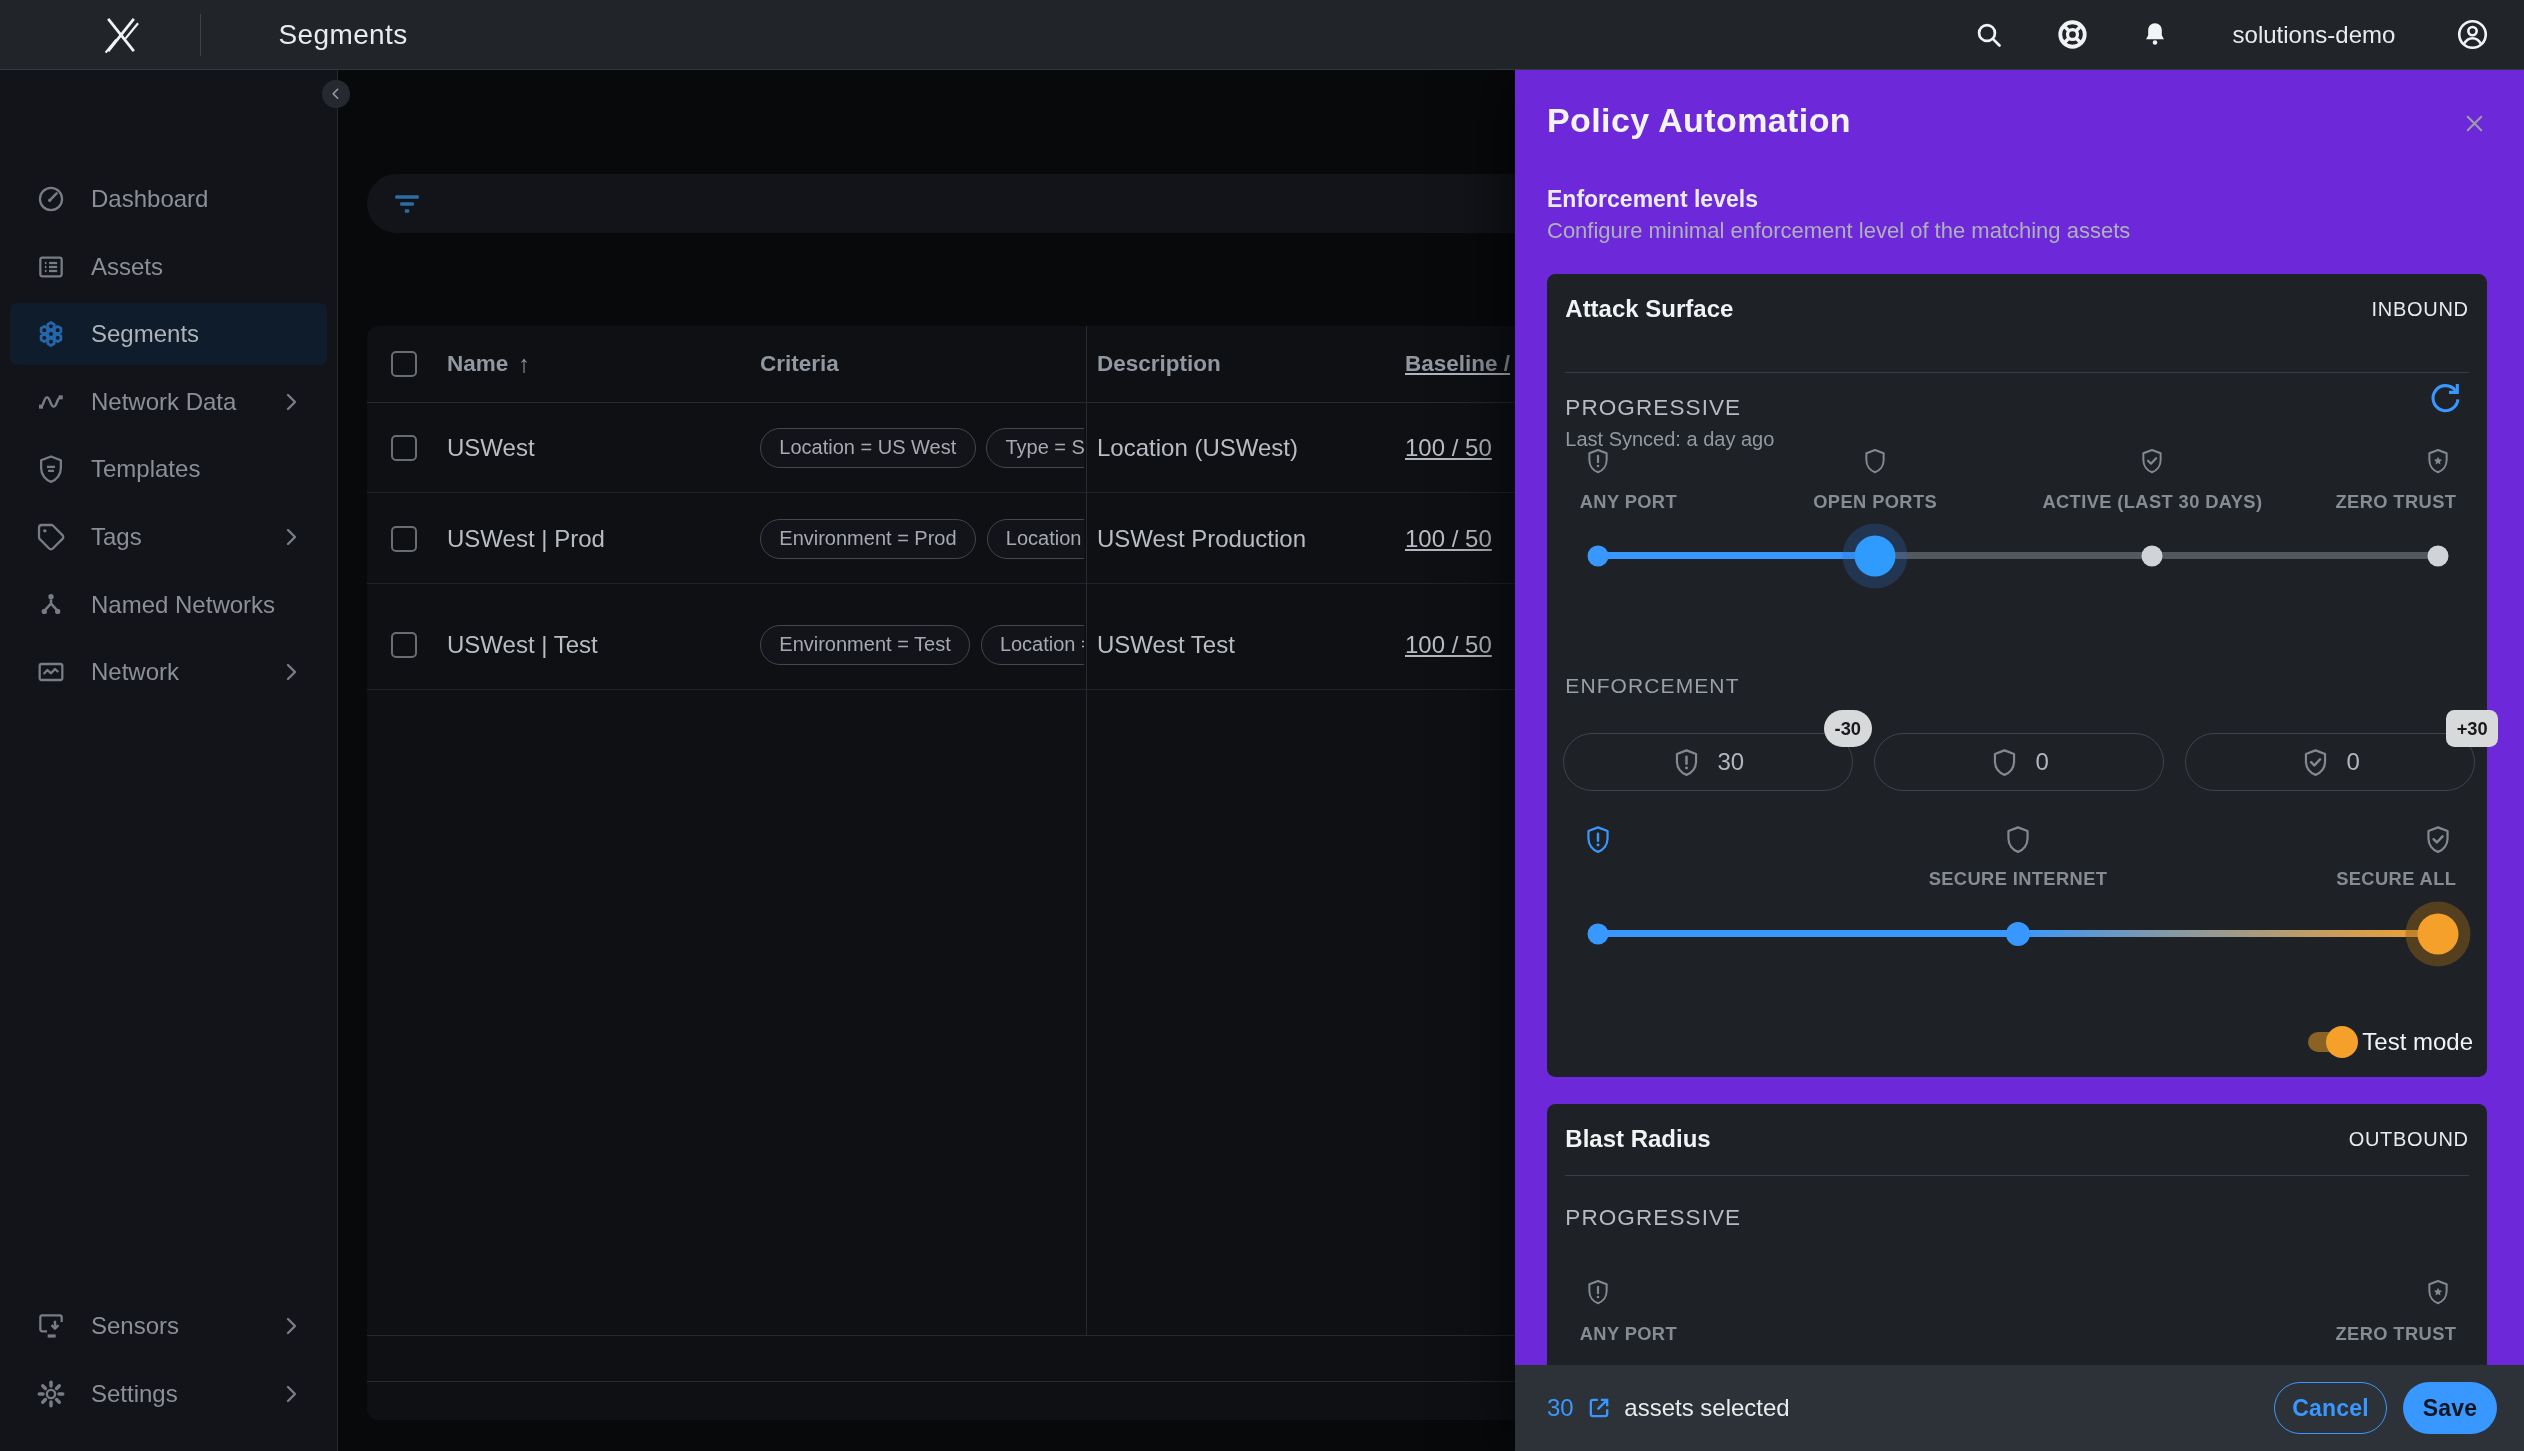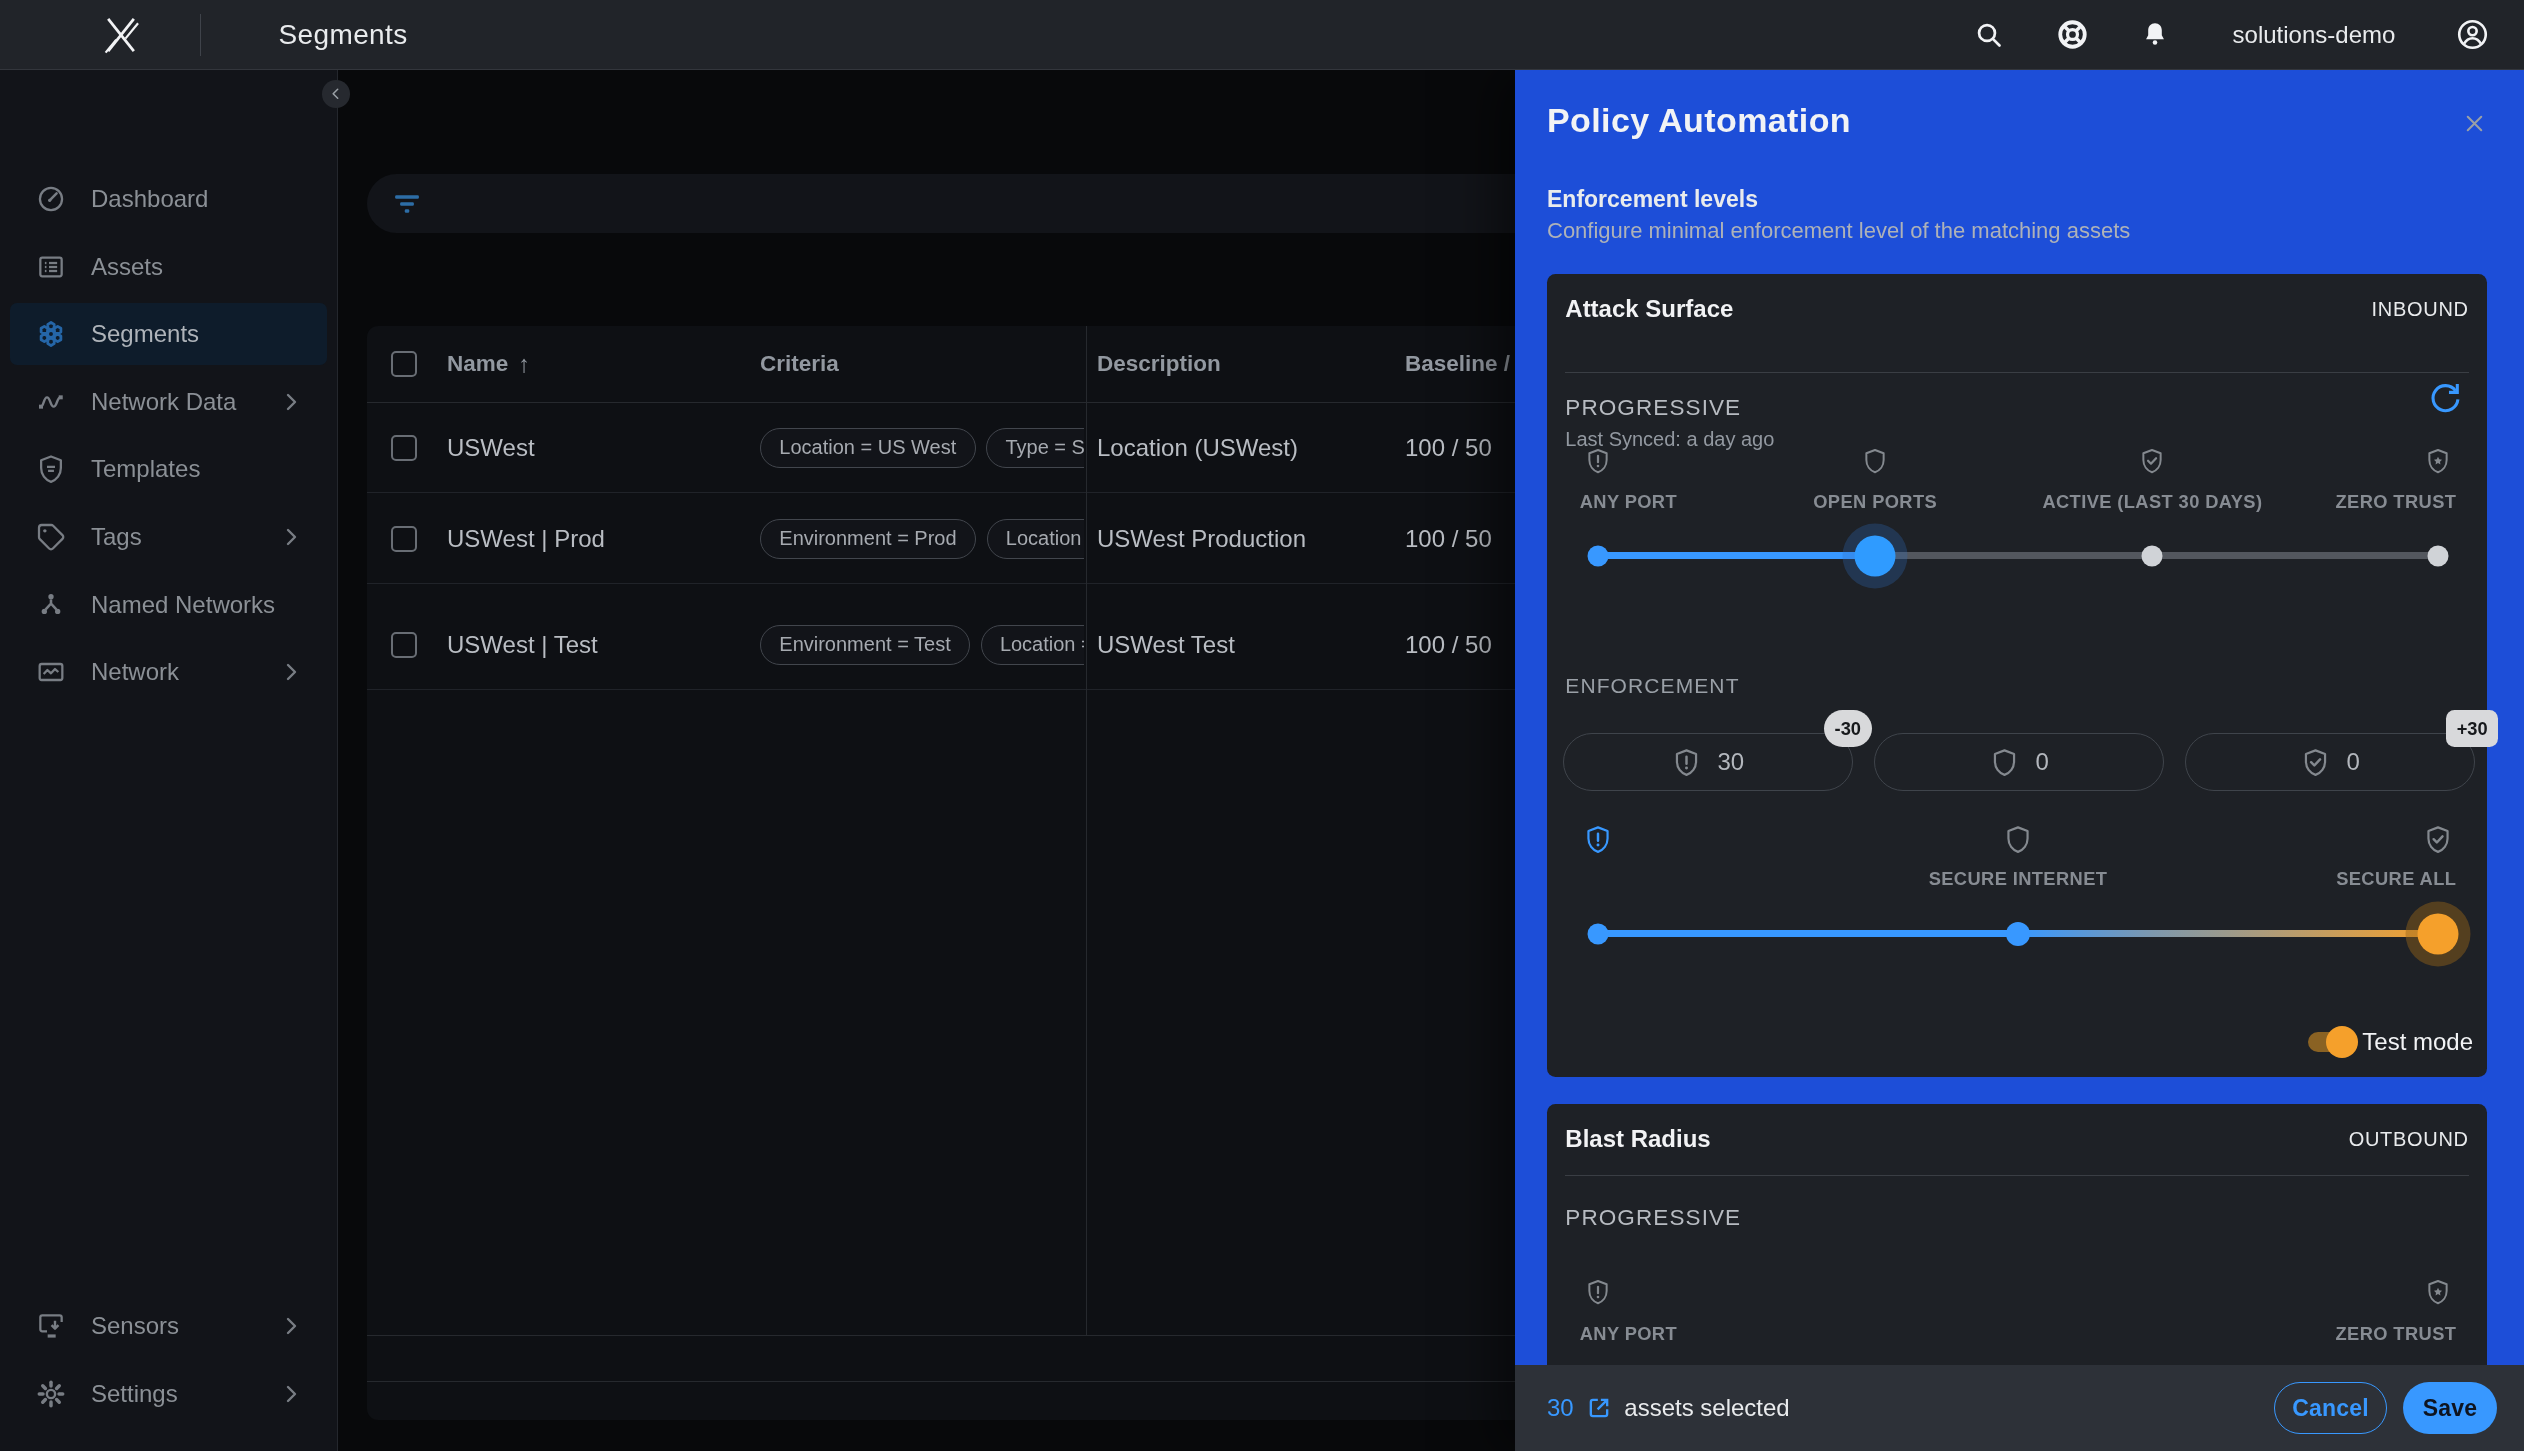--- a/index.html
+++ b/index.html
@@ -59,38 +59,38 @@
   }
   .t-row { position:absolute; left:0; width:100%; }
   .t-header { top:0; height:77px; border-bottom:1.4px solid #26292e; }
   .t-r1 { top:77px; } .t-r2 { top:168px; } .t-r3 { top:274px; }
   .t-body-row { height:90px; border-bottom:1.4px solid #202329; }
   .t-cell { position:absolute; top:0; height:100%; display:flex; align-items:center; }
   .c-check { left:24px; }
   .c-name  { left:80px; }
   .c-crit  { left:393px; width:324px; overflow:hidden; gap:10.6px; flex-wrap:nowrap; }
   .c-desc  { left:730px; }
-  .c-base  { left:1038px; }
+  .c-base  { left:1038px;text-decoration:underline; }
   .th-text { font-size:22.5px; font-weight:bold; color:#9298a0; }
   .td-text { font-size:24px; color:#b9bdc3; }
   .sort-arrow { font-size:24px; color:#9298a0; margin-left:10px; }
   .checkbox { width:26px; height:26px; border:2.1px solid #686d74; border-radius:5px; background:transparent; }
   .pill {
     flex:0 0 auto; height:40px; border:1.4px solid #42464d; border-radius:20.4px;
     display:flex; align-items:center; padding:0 18.3px; font-size:20px; color:#a6aab0; white-space:nowrap;
     background:#121419;
   }
   .v-divider { position:absolute; left:719px; top:0; width:1.4px; height:1009px; background:#26292e; }
   .t-bottom-line { position:absolute; left:0; top:1009px; width:100%; height:1.4px; background:#26292e; }
   .t-footer-line { position:absolute; left:0; top:1055px; width:100%; height:1.4px; background:#26292e; }
 
   
   .panel {
     position:absolute; left:1515px; top:70px; right:0; bottom:0;
-    background:#1d4ed8; z-index:4; box-shadow:-17px 0 49px rgba(0,0,0,.5);
+    background:#6d28d9; z-index:4; box-shadow:-17px 0 49px rgba(0,0,0,.5);
   }
   .panel-title { position:absolute; left:32px; top:31px; font-size:34px; font-weight:bold; color:#f2f3f5; letter-spacing:0.4px; }
   .panel-close { position:absolute; left:944px; top:38px; width:31px; height:31px; color:#9aa0a6; display:flex; align-items:center; justify-content:center; }
   .sec-title { position:absolute; left:32px; top:116px; font-size:23px; font-weight:bold; color:#e9ebed; }
   .sec-sub { position:absolute; left:32px; top:148px; font-size:22px; color:#aeb2b8; }
 
   .card {
     position:absolute; left:32px; width:940px; background:#1e2126; border-radius:8.5px;
   }
   .card-attack { top:204px; height:803px; }

